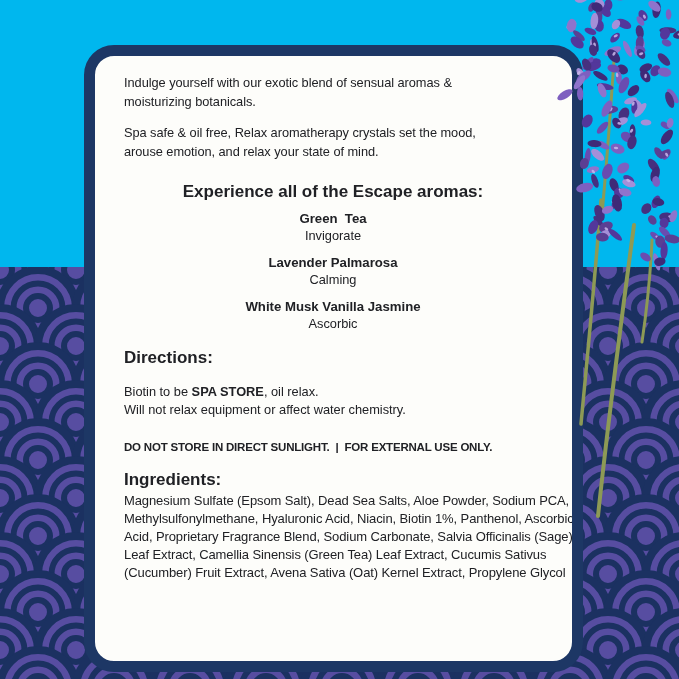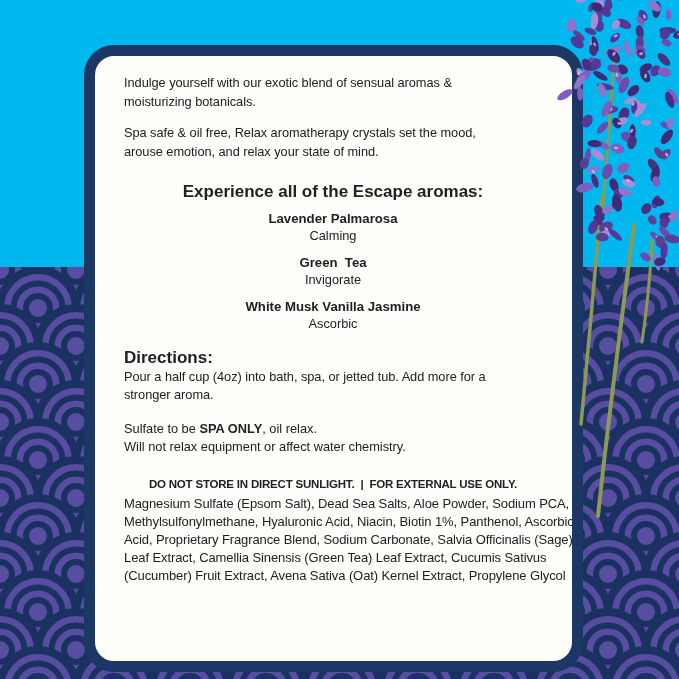--- a/index.html
+++ b/index.html
@@ -21,21 +21,21 @@
   .aromas-heading{margin:22px 0 0 0;text-align:center;font-weight:bold;font-size:17px;line-height:17px;width:418px;}
   .aroma-list{width:418px;}
   .aroma-item{margin-top:10px;text-align:center;}
   .aroma-name{font-weight:bold;font-size:13.2px;line-height:17px;white-space:pre;}
   .aroma-effect{font-size:12.8px;line-height:17px;}
   .directions{margin-top:17px;}
   .section-heading{font-weight:bold;font-size:17px;line-height:18.5px;margin:0;}
   .proven{margin-top:15px;}
   .proven-line{font-size:12.8px;line-height:18.5px;}
   .warning{
-    margin-top:19px;width:418px;text-align:center;font-weight:bold;
+    margin-top:19px;width:418px;text-align:left;font-weight:bold;
     font-size:11.5px;letter-spacing:-0.2px;white-space:pre;line-height:16px;
   }
   .ingredients-heading{margin-top:16px;}
   .ingredients-body{margin-top:3px;font-size:13px;line-height:18px;letter-spacing:-0.1px;white-space:pre;}
   b{font-weight:bold;}
 </style>
 </head>
 <body>
 
 <div class="stage">
@@ -493,46 +493,45 @@
 moisturizing botanicals.</p>
 
     <p class="body-text tagline">Spa safe &amp; oil free, Relax aromatherapy crystals set the mood,
 arouse emotion, and relax your state of mind.</p>
 
     <div class="aromas-heading">Experience all of the Escape aromas:</div>
 
     <div class="aroma-list">
 
     <div class="aroma-item">
+          <div class="aroma-name">Green  Tea</div>
+          <div class="aroma-effect">Invigorate</div>
+        </div>
+        <div class="aroma-item">
           <div class="aroma-name">Lavender Palmarosa</div>
           <div class="aroma-effect">Calming</div>
-        </div>
-        <div class="aroma-item">
-          <div class="aroma-name">Green  Tea</div>
-          <div class="aroma-effect">Invigorate</div>
         </div>
         <div class="aroma-item">
           <div class="aroma-name">White Musk Vanilla Jasmine</div>
           <div class="aroma-effect">Ascorbic</div>
         </div>
       </div>
 
     <div class="directions">
       <div class="section-heading">Directions:</div>
-      <p class="body-text">Pour a half cup (4oz) into bath, spa, or jetted tub. Add more for a
-stronger aroma.</p>
     </div>
 
     <div class="proven">
-      <div class="proven-line"><span>Sulfate to be </span><b>SPA ONLY</b><span>, oil relax.</span></div>
+      <div class="proven-line"><span>Biotin to be </span><b>SPA STORE</b><span>, oil relax.</span></div>
       <div class="proven-line">Will not relax equipment or affect water chemistry.</div>
     </div>
 
     <div class="warning">DO NOT STORE IN DIRECT SUNLIGHT.  |  FOR EXTERNAL USE ONLY.</div>
 
+    <div class="section-heading ingredients-heading">Ingredients:</div>
 
     <p class="body-text ingredients-body">Magnesium Sulfate (Epsom Salt), Dead Sea Salts, Aloe Powder, Sodium PCA,
 Methylsulfonylmethane, Hyaluronic Acid, Niacin, Biotin 1%, Panthenol, Ascorbic
 Acid, Proprietary Fragrance Blend, Sodium Carbonate, Salvia Officinalis (Sage)
 Leaf Extract, Camellia Sinensis (Green Tea) Leaf Extract, Cucumis Sativus
 (Cucumber) Fruit Extract, Avena Sativa (Oat) Kernel Extract, Propylene Glycol</p>
 
   </div>
 
   <svg class="flowers" id="flowers-svg" viewBox="0 0 679 679">

